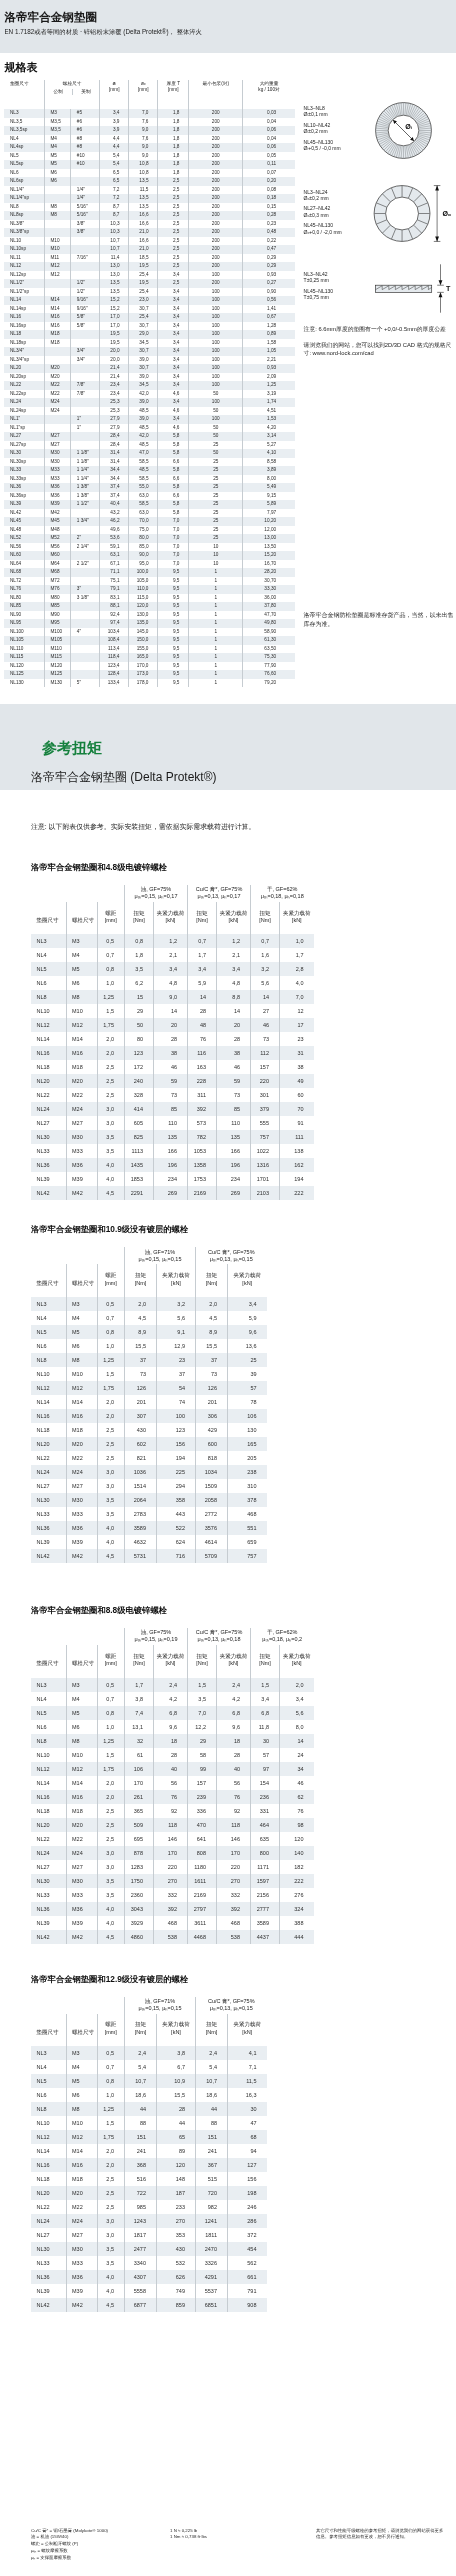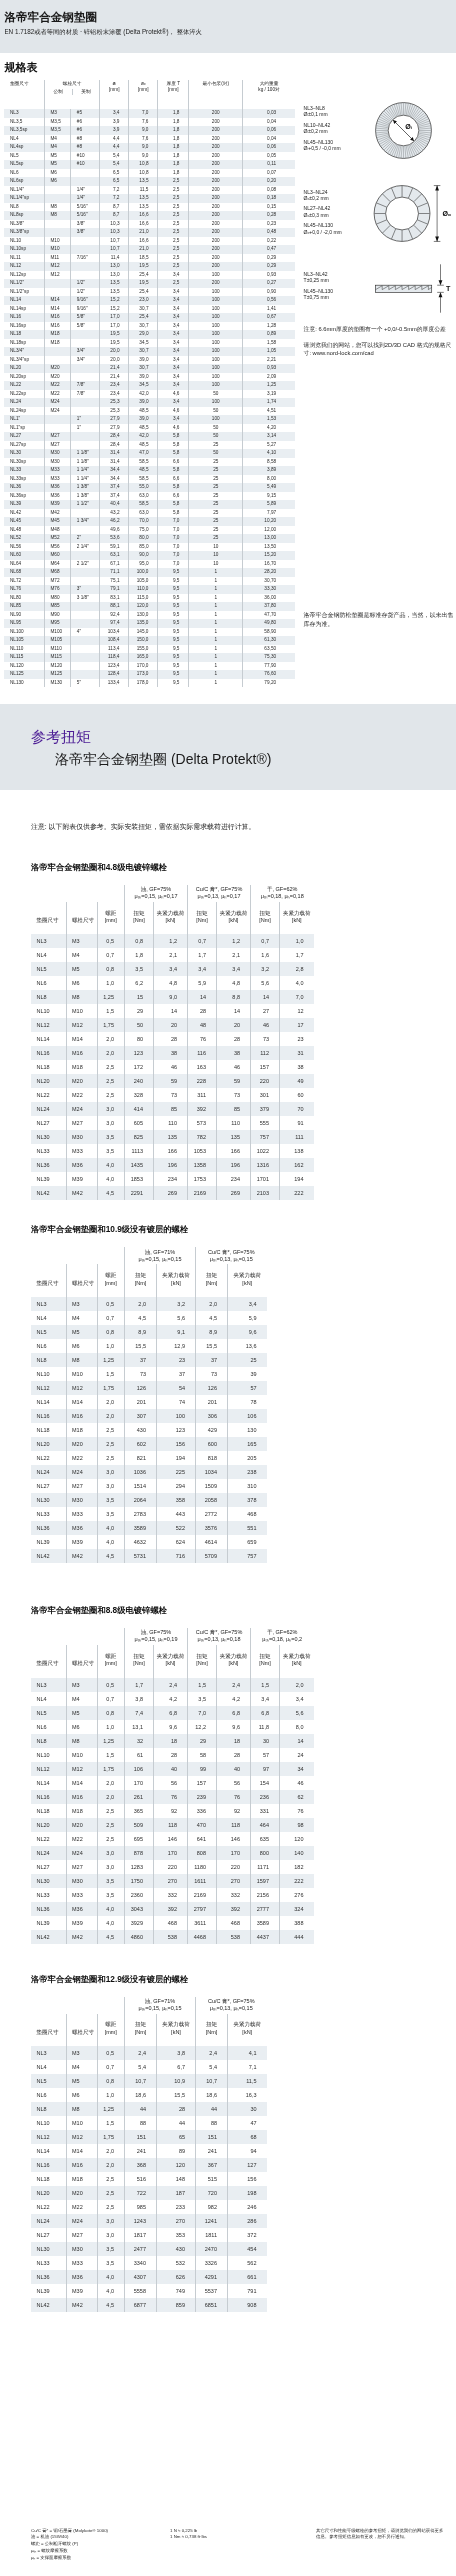--- a/index.html
+++ b/index.html
@@ -25,22 +25,22 @@
   table.spec td.a-c{text-align:center;}
   
   .right-col{width:155px;margin-left:8.8px;padding-top:16.5px;font-size:5px;color:#222;}
   .diag{display:flex;align-items:center;margin-bottom:10px;}
   .diag .labels{width:65px;flex:none;line-height:1.25;}
   .tol-item{margin-bottom:4.4px;}
   .note-block{font-size:5.8px;line-height:1.45;margin-top:7.7px;color:#1d1d1d;}
   .stock-note{font-size:6px;line-height:1.5;margin-top:254px;color:#1d1d1d;}
   
   #band2{margin-top:16.5px;box-sizing:border-box;height:86px;padding:24px 0 0 31px;}
-  #band2 h2{margin:0;font-size:15px;font-weight:normal;color:#4c1d95;}
-  #band2 .sub{margin-top:4.4px;font-size:14px;color:#1b1b1b;margin-left:24px;}
+  #band2 h2{margin:11px;font-size:15px;font-weight:bold;color:#15803d;}
+  #band2 .sub{margin-top:4.4px;font-size:12px;color:#1b1b1b;}
   #torque-notice{margin:32px 0 0 31px;font-size:6.9px;color:#161616;}
   .tq-h{margin:30px 0 0 31px;font-size:8.3px;font-weight:bold;color:#101010;}
   .tq-wrap{margin:12px 0 0 31px;}
   table.tq{font-size:5.5px;table-layout:fixed;}
   table.tq th{font-weight:normal;line-height:1.35;color:#1c1c1c;padding:0;}
   table.tq thead .grp{padding:1.1px 0 1.1px 0;text-align:center;}
   table.tq thead .lbl{vertical-align:bottom;padding:7.7px 0 10px 0;text-align:center;}
   table.tq thead .lbl.l{text-align:left;padding-left:5.5px;}
   table.tq td{height:14px;line-height:14px;padding:0;white-space:nowrap;}
   table.tq tbody tr:nth-child(odd){background:#e9eef2;}

